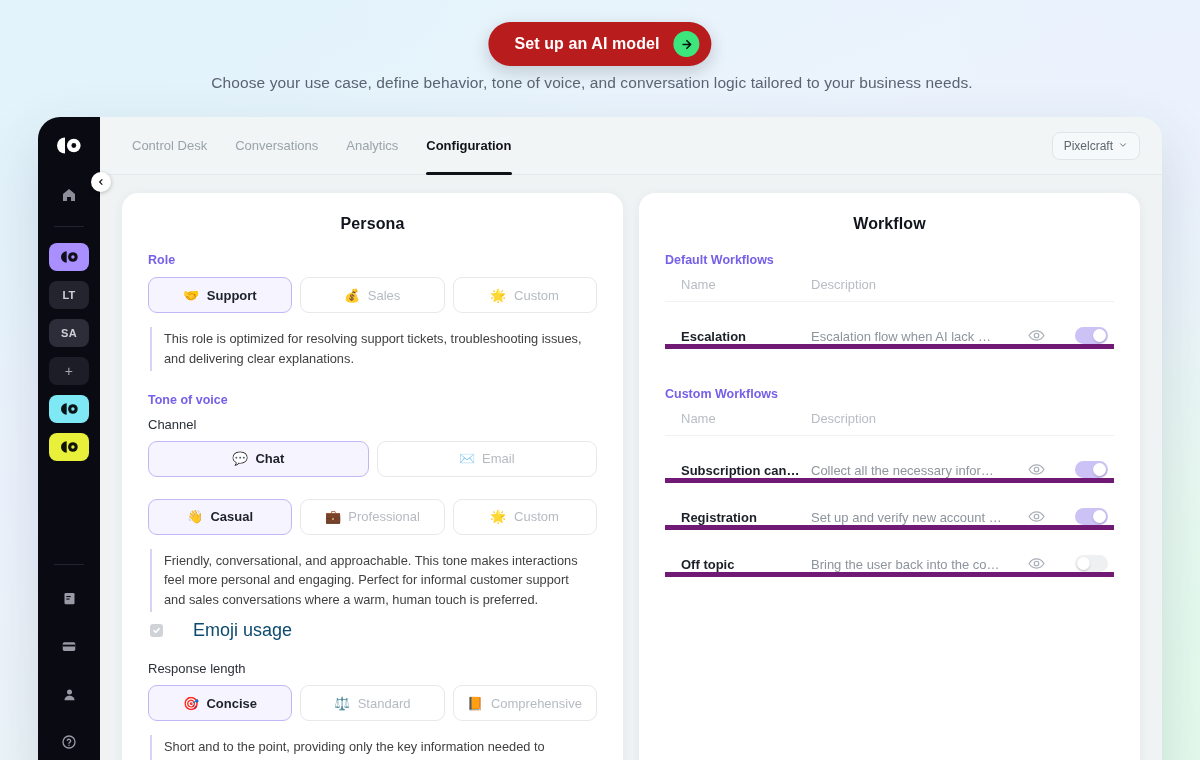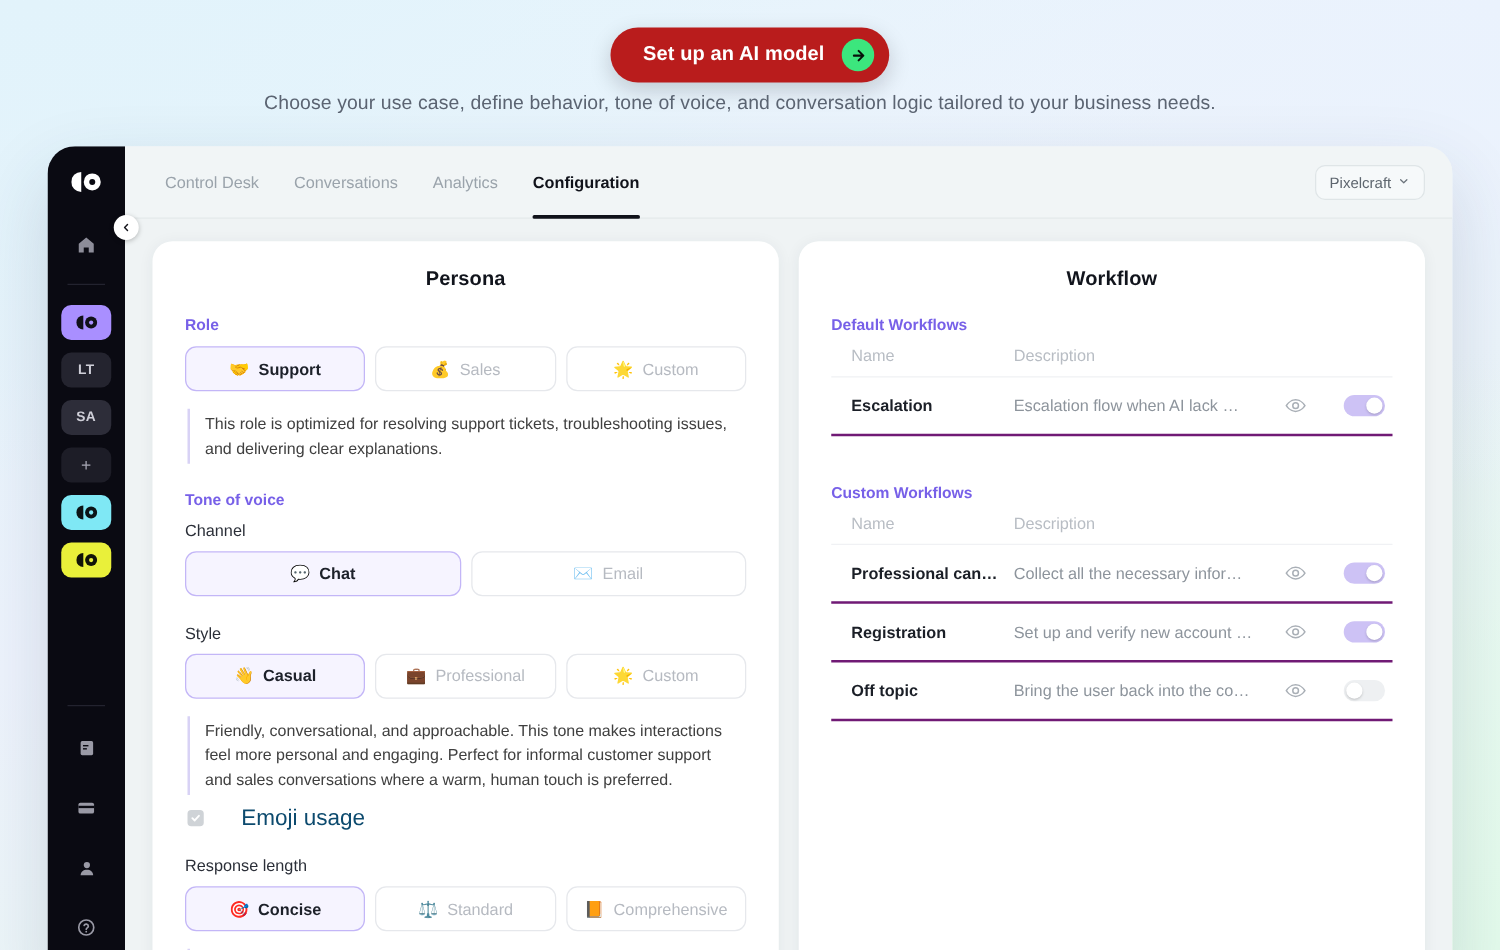--- a/index.html
+++ b/index.html
@@ -126,22 +126,22 @@
     display:flex; align-items:center; justify-content:center;
   }
   .check-label { font-size:18px; color:#0c4a6e;margin-left:22px; }
 
   
   .wf-head {
     display:flex; align-items:center; font-size:12px; color:#b8bdc4;
     padding:0 6px 9px 16px; border-bottom:1px solid #f0f1f4;justify-content:space-between;
   }
   .wf-row {
-    display:flex; align-items:center; height:47px;
-    border-bottom:2px solid #701a75; padding:0 6px 0 16px;
+    display:flex; align-items:flex-end; height:47px;
+    border-bottom:5px solid #701a75; padding:0 6px 0 16px;
   }
   .wf-name { width:130px; flex:0 0 130px; font-size:13px; font-weight:700; color:#1b1f27;
              overflow:hidden; text-overflow:ellipsis; white-space:nowrap; }
   .wf-desc { flex:1 1 auto; min-width:0; font-size:13px; color:#8d949c;
              overflow:hidden; text-overflow:ellipsis; white-space:nowrap; padding-right:14px; }
   .wf-eye { flex:0 0 40px; display:flex; justify-content:center; }
   .wf-toggle { flex:0 0 52px; display:flex; justify-content:flex-end; }
   .toggle {
     width:33px; height:17px; border-radius:999px; position:relative; background:#eef0f2;
   }
@@ -297,21 +297,20 @@
             <div class="opt active">
               <span class="emo">💬</span>
               <span>Chat</span>
             </div>
             <div class="opt">
               <span class="emo">✉️</span>
               <span>Email</span>
             </div>
           </div>
 
-          <div class="field-label">Style</div>
           <div class="opt-row">
             <div class="opt active">
               <span class="emo">👋</span>
               <span>Casual</span>
             </div>
             <div class="opt">
               <span class="emo">💼</span>
               <span>Professional</span>
             </div>
             <div class="opt">
@@ -380,21 +379,21 @@
 
           <div class="sublabel">Custom Workflows</div>
           <div class="wf-head">
             <span class="wf-name" style="font-weight:400;color:#b8bdc4;">Name</span>
             <span class="wf-desc" style="color:#b8bdc4;">Description</span>
             <span class="wf-eye"></span>
             <span class="wf-toggle"></span>
           </div>
 
           <div class="wf-row">
-            <span class="wf-name">Professional can…</span>
+            <span class="wf-name">Subscription can…</span>
             <span class="wf-desc">Collect all the necessary informati…</span>
             <span class="wf-eye">
               <svg width="17" height="17" viewBox="0 0 24 24" fill="none" stroke="#a9afb6" stroke-width="1.7">
                   <path d="M1.5 12S5.5 5.5 12 5.5 22.5 12 22.5 12 18.5 18.5 12 18.5 1.5 12 1.5 12z"></path>
                   <circle cx="12" cy="12" r="3.2"></circle>
                 </svg>
             </span>
             <span class="wf-toggle">
               <span class="toggle on">
                   <span class="knob"></span>

